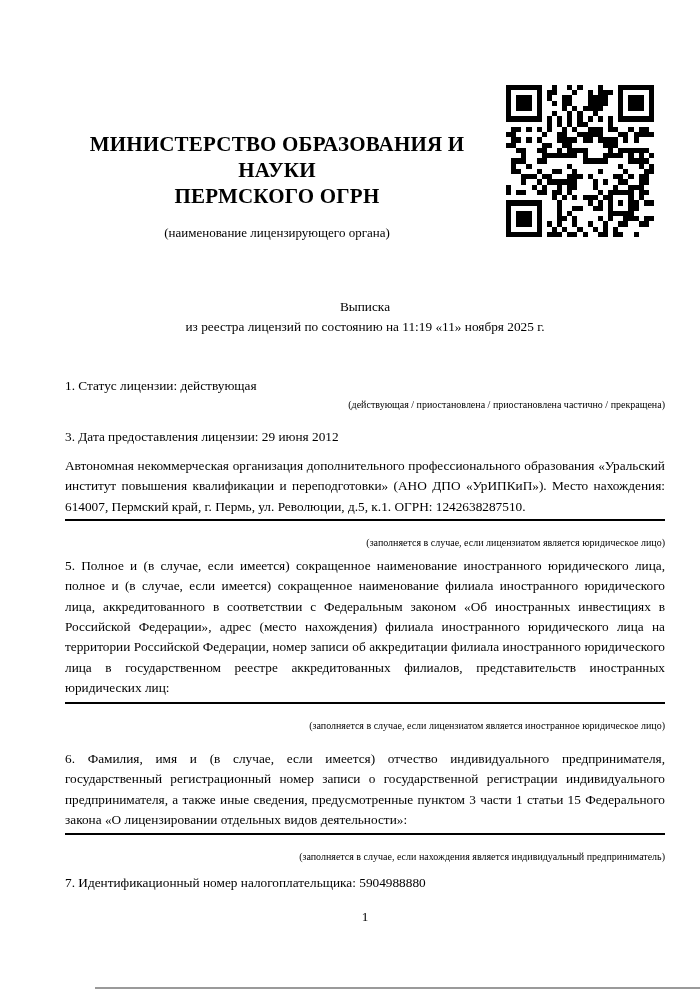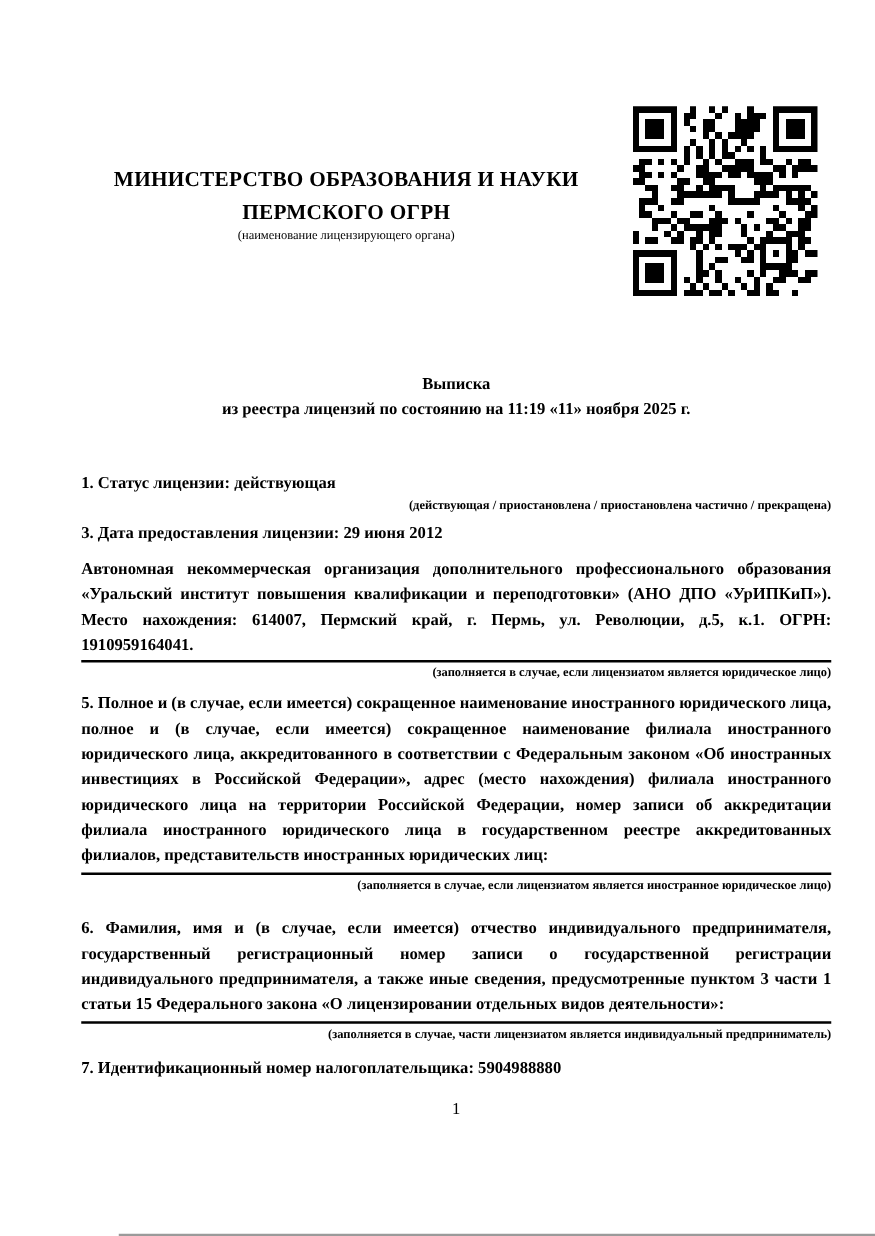--- a/index.html
+++ b/index.html
@@ -16,73 +16,73 @@
   
   .ministry {
     position: absolute;
     left: 65px;
     top: 131px;
     width: 424px;
     text-align: center;
   }
   .ministry-name {
     font-weight: bold;
-    font-size: 17px;
+    font-size: 21px;
     line-height: 26px;
     letter-spacing: 0.2px;
   }
   .ministry-caption {
-    font-size: 10px;
+    font-size: 13px;
     line-height: 12px;
-    margin-top: 0;
+    margin-top: 18px;
   }
   .qr {
     position: absolute;
     left: 506px;
     top: 85px;
     width: 148px;
     height: 152px;
   }
   .qr svg { display:block; }
 
   
   .main {
     position: absolute;
     left: 65px;
     top: 297px;
     width: 600px;
     font-size: 13.3px;
     line-height: 20.3px;
   }
-  .main p { margin: 0; font-weight: bold; }
+  .main p { margin: 0; }
   .title-block { text-align: center; }
 
   .item-1 { margin-top: 38px; }
   .item-2 { margin-top: 14px; }
-  .item-3 { margin-top: 4px; }
+  .item-3 { margin-top: 15px; }
   .item-4 { margin-top: 9px;  }
   .item-5 { margin-top: 6px;  }
   .item-6 { margin-top: 16px; }
   .item-7 { margin-top: 9px; }
 
   .para { text-align: justify; }
   .caption {
     font-size: 10px;
     line-height: 15px;
     text-align: right;
   }
   .item-1 .caption { margin-top: 1px; }
   .rule {
     border-top: 2px solid #000;
     height: 0;
   }
   .item-4 .rule { margin-top: 2px; }
   .item-5 .rule { margin-top: 4px; }
   .item-6 .rule { margin-top: 3px; }
-  .rule + .caption { margin-top: 1px; }
+  .rule + .caption { margin-top: 14px; }
 
   .page-number {
     text-align: center;
     margin-top: 13px;
     font-size: 13.3px;
   }
 
   .bottom-edge {
     position: absolute;
     left: 95px;
@@ -510,35 +510,35 @@
       <p class="line">1. Статус лицензии: действующая</p>
       <p class="caption">(действующая / приостановлена / приостановлена частично / прекращена)</p>
     </section>
 
 
     <section class="item item-3">
       <p class="line">3. Дата предоставления лицензии: 29 июня 2012</p>
     </section>
 
     <section class="item item-4">
-      <p class="para">Автономная некоммерческая организация дополнительного профессионального образования «Уральский институт повышения квалификации и переподготовки» (АНО ДПО «УрИПКиП»). Место нахождения: 614007, Пермский край, г. Пермь, ул. Революции, д.5, к.1. ОГРН: 1910959164041.</p>
+      <p class="para">Автономная некоммерческая организация дополнительного профессионального образования «Уральский институт повышения квалификации и переподготовки» (АНО ДПО «УрИПКиП»). Место нахождения: 614007, Пермский край, г. Пермь, ул. Революции, д.5, к.1. ОГРН: 1242638287510.</p>
       <div class="rule"></div>
       <p class="caption">(заполняется в случае, если лицензиатом является юридическое лицо)</p>
     </section>
 
     <section class="item item-5">
       <p class="para">5. Полное и (в случае, если имеется) сокращенное наименование иностранного юридического лица, полное и (в случае, если имеется) сокращенное наименование филиала иностранного юридического лица, аккредитованного в соответствии с Федеральным законом «Об иностранных инвестициях в Российской Федерации», адрес (место нахождения) филиала иностранного юридического лица на территории Российской Федерации, номер записи об аккредитации филиала иностранного юридического лица в государственном реестре аккредитованных филиалов, представительств иностранных юридических лиц:</p>
       <div class="rule"></div>
       <p class="caption">(заполняется в случае, если лицензиатом является иностранное юридическое лицо)</p>
     </section>
 
     <section class="item item-6">
       <p class="para">6. Фамилия, имя и (в случае, если имеется) отчество индивидуального предпринимателя, государственный регистрационный номер записи о государственной регистрации индивидуального предпринимателя, а также иные сведения, предусмотренные пунктом 3 части 1 статьи 15 Федерального закона «О лицензировании отдельных видов деятельности»:</p>
       <div class="rule"></div>
-      <p class="caption">(заполняется в случае, части лицензиатом является индивидуальный предприниматель)</p>
+      <p class="caption">(заполняется в случае, если нахождения является индивидуальный предприниматель)</p>
     </section>
 
     <section class="item item-7">
       <p class="line">7. Идентификационный номер налогоплательщика: 5904988880</p>
     </section>
 
     <div class="page-number">1</div>
   </div>
 
   <div class="bottom-edge"></div>

